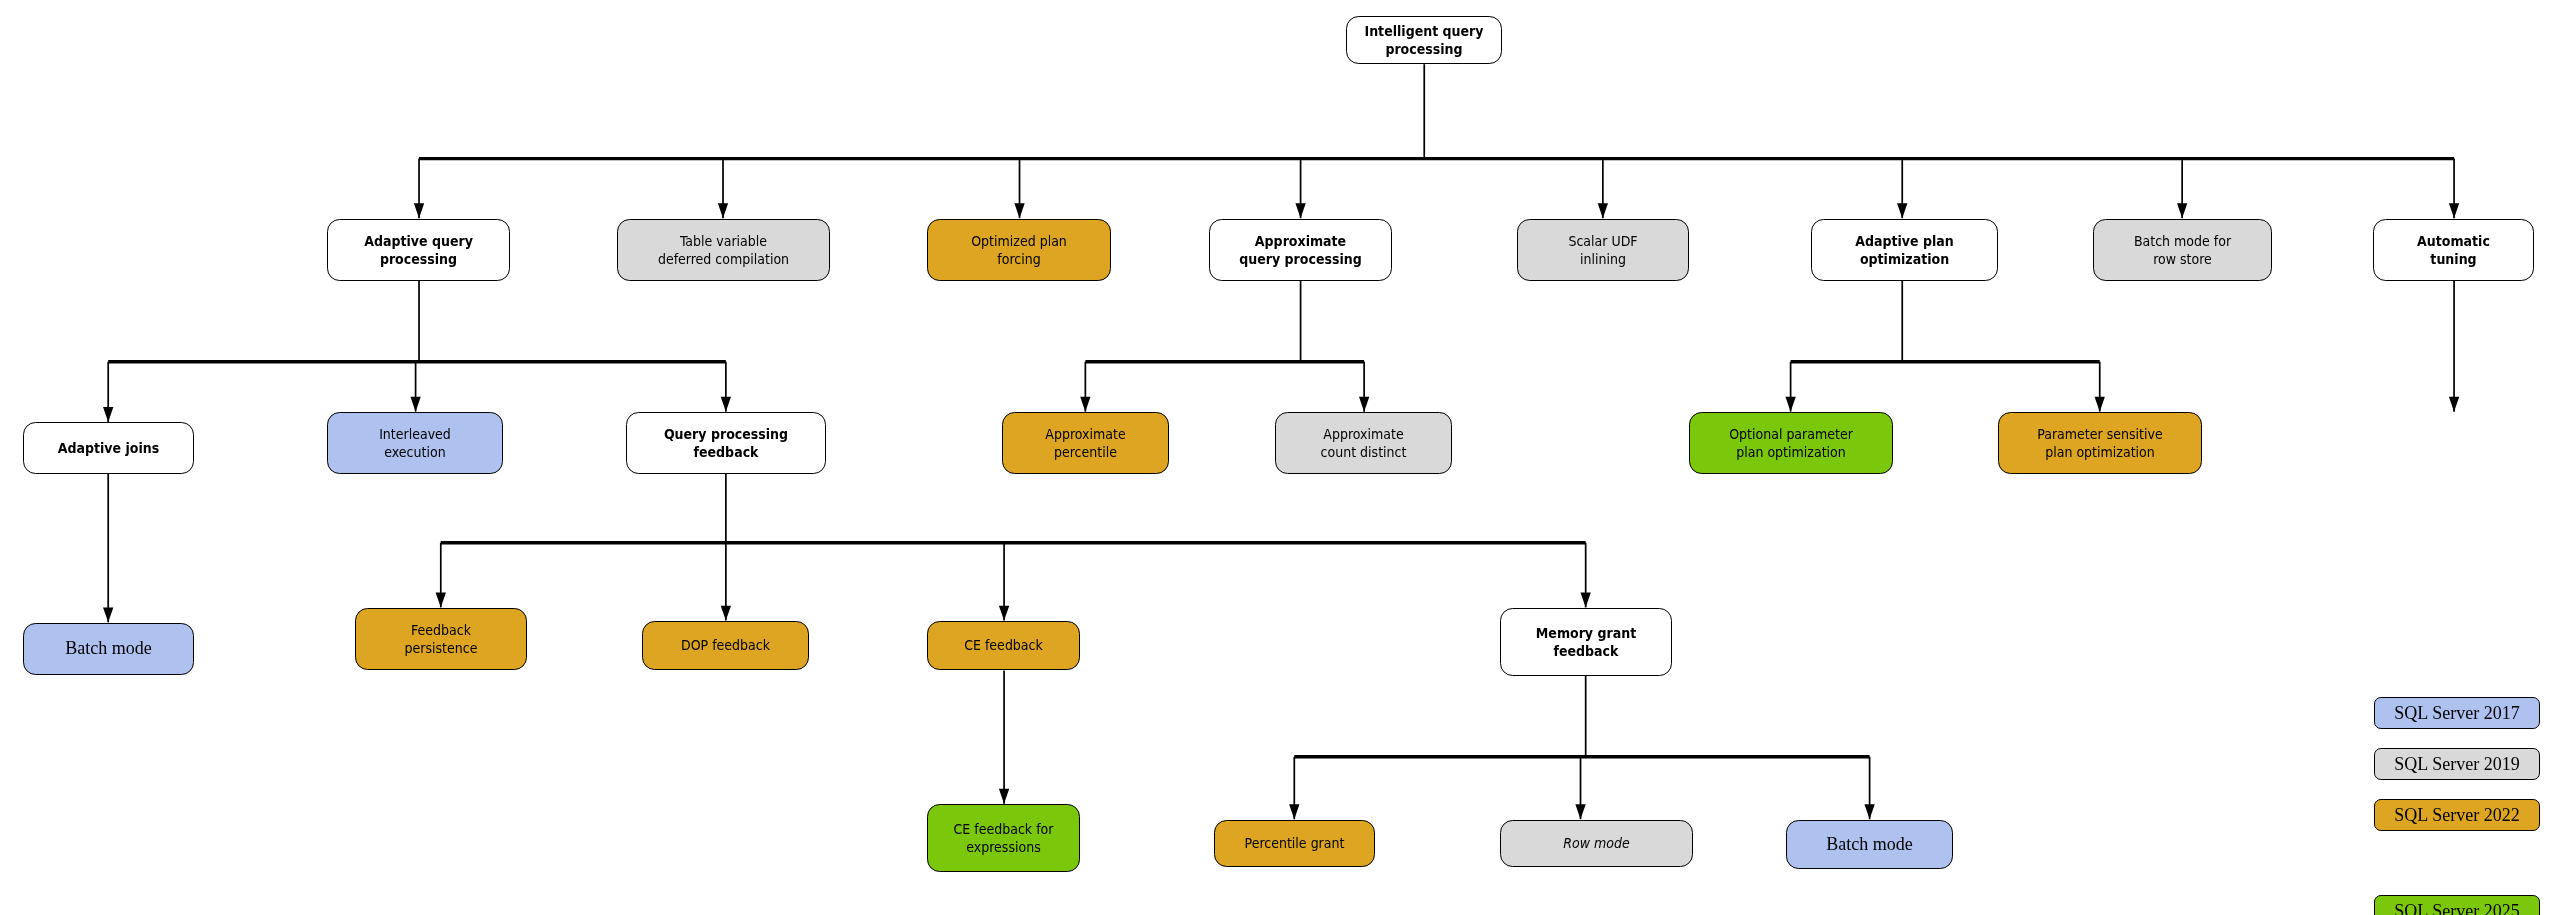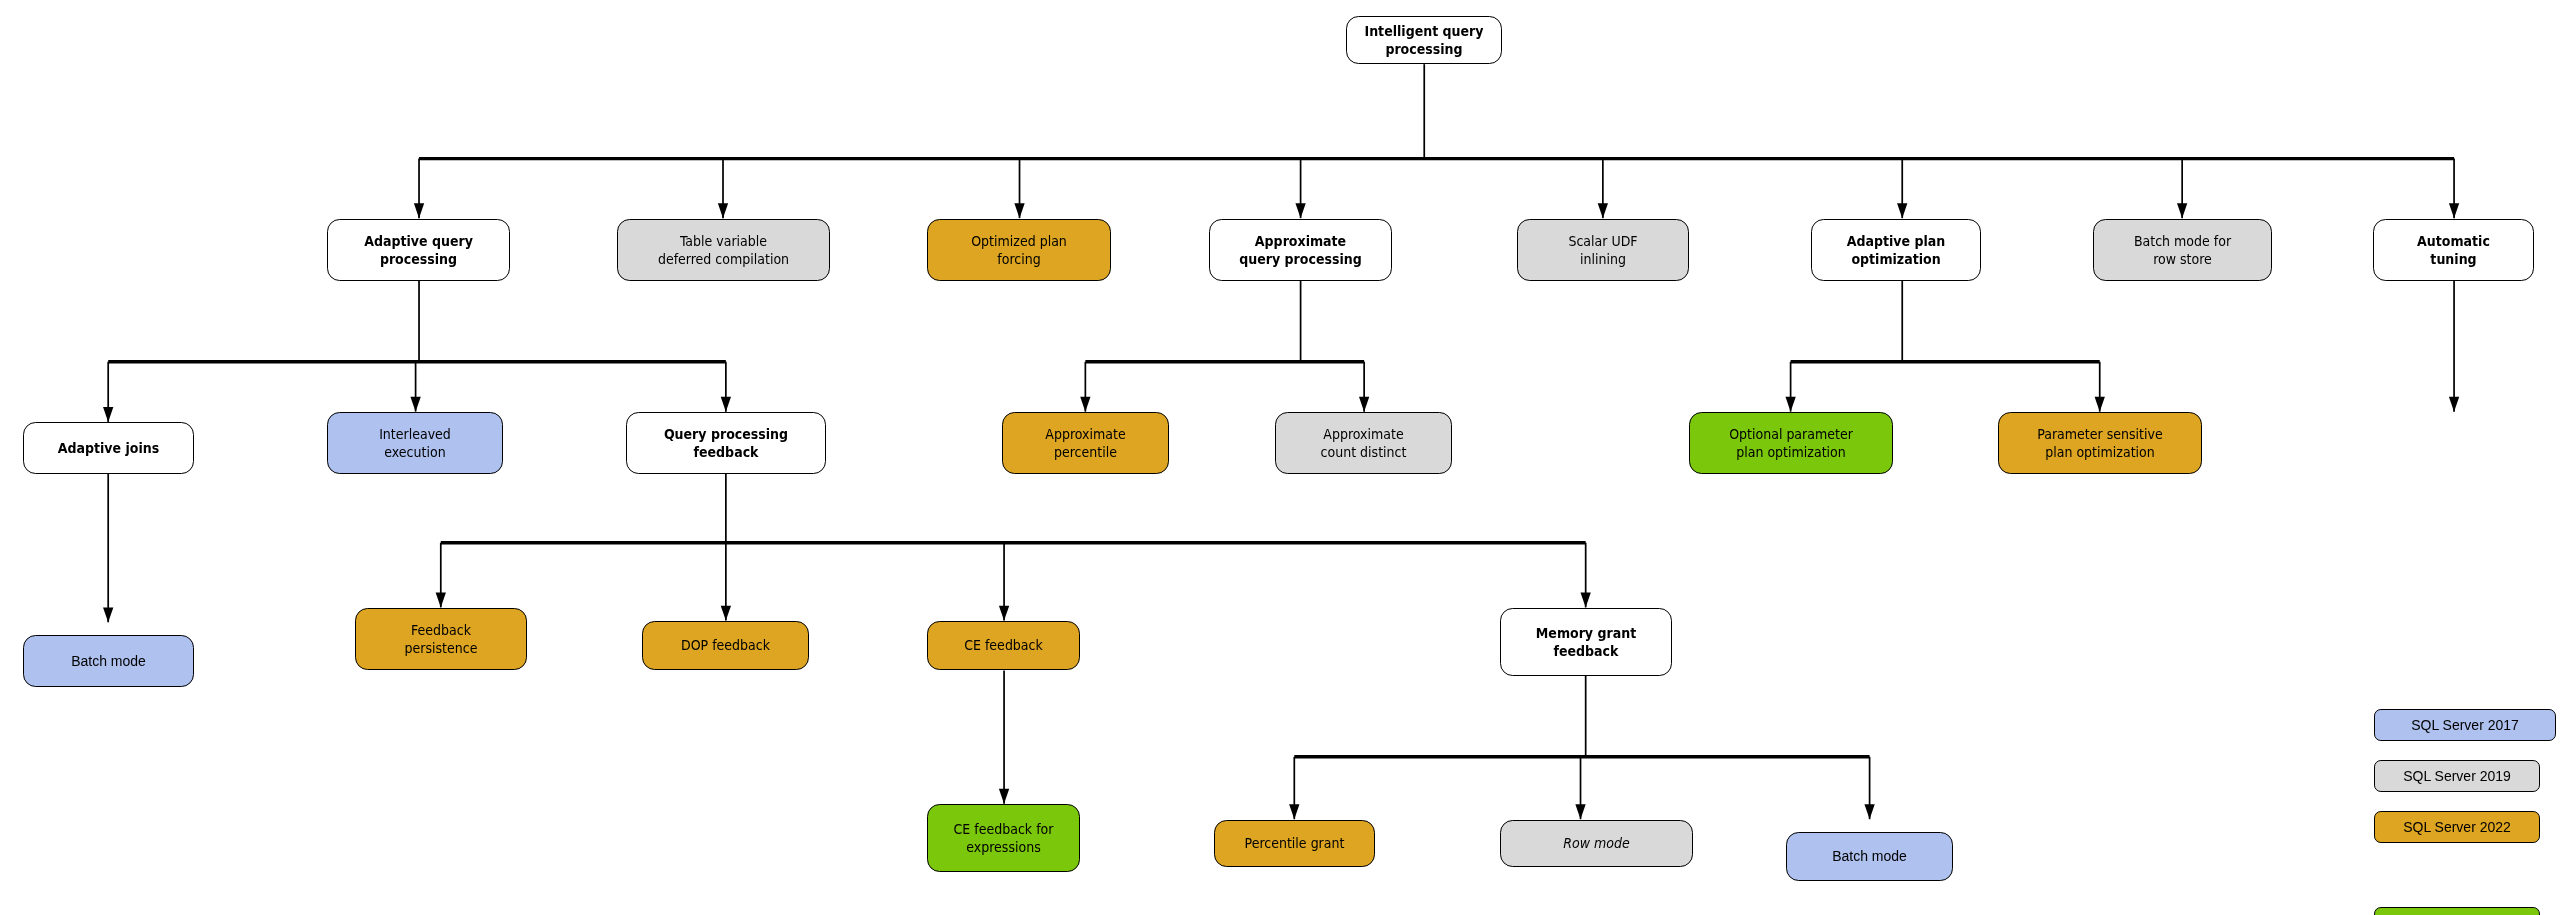--- a/index.html
+++ b/index.html
@@ -19,21 +19,21 @@
     color:#000000;
     background:#ffffff;
     padding:2.3px 4.6px;
   }
   .node span{display:block;white-space:pre-line;}
   
   .cond{font-family:"Liberation Sans Narrow","DejaVu Sans Condensed","Liberation Sans",sans-serif;
         font-stretch:condensed;font-size:14px;}
   .cond-b{font-weight:bold;}
   
-  .wide{font-family:Liberation Sans, sans-serif;font-size:14px;font-weight:normal;margin-top:12px;}
+  .wide{font-family:Liberation Serif, serif;font-size:18px;font-weight:normal;}
   .fill-white{background:#ffffff;}
   .fill-gray{background:#d9d9d9;}
   .fill-amber{background:#dda521;}
   .fill-blue{background:#aec1ef;}
   .fill-green{background:#7ac70c;}
   .legend-box{
     position:absolute;box-sizing:border-box;border:1.7px solid #000;border-radius:6.9px;
     display:flex;align-items:center;justify-content:center;
   }
 </style>
@@ -122,21 +122,21 @@
 forcing</span>
     </div>
     <div class="node fill-white cond cond-b" style="left: 1209px; top: 219px; width: 183px; height: 62px;">
       <span>Approximate
 query processing</span>
     </div>
     <div class="node fill-gray cond" style="left: 1517px; top: 219px; width: 172px; height: 62px;">
       <span>Scalar UDF
 inlining</span>
     </div>
-    <div class="node fill-white cond cond-b" style="left: 1811px; top: 219px; width: 170px; height: 62px;">
+    <div class="node fill-white cond cond-b" style="left: 1811px; top: 219px; width: 187px; height: 62px;">
       <span>Adaptive plan
 optimization</span>
     </div>
     <div class="node fill-gray cond" style="left: 2093px; top: 219px; width: 179px; height: 62px;">
       <span>Batch mode for
 row store</span>
     </div>
     <div class="node fill-white cond cond-b" style="left: 2373px; top: 219px; width: 161px; height: 62px;">
       <span>Automatic
 tuning</span>
@@ -191,21 +191,21 @@
     </div>
     <div class="node fill-amber cond" style="left: 1214px; top: 820px; width: 161px; height: 47px;">
       <span>Percentile grant</span>
     </div>
     <div class="node fill-gray cond" style="left: 1500px; top: 820px; width: 193px; height: 47px; font-style: italic;">
       <span>Row mode</span>
     </div>
     <div class="node fill-blue wide" style="left: 1786px; top: 820px; width: 167px; height: 49px;">
       <span>Batch mode</span>
     </div>
-    <div class="legend-box fill-blue wide" style="left: 2374px; top: 697px; width: 182px; height: 32px;">
+    <div class="legend-box fill-blue wide" style="left: 2374px; top: 697px; width: 166px; height: 32px;">
       <span>SQL Server 2017</span>
     </div>
     <div class="legend-box fill-gray wide" style="left: 2374px; top: 748px; width: 166px; height: 32px;">
       <span>SQL Server 2019</span>
     </div>
     <div class="legend-box fill-amber wide" style="left: 2374px; top: 799px; width: 166px; height: 32px;">
       <span>SQL Server 2022</span>
     </div>
     <div class="legend-box fill-green wide" style="left: 2374px; top: 895px; width: 166px; height: 32px;">
       <span>SQL Server 2025</span>

